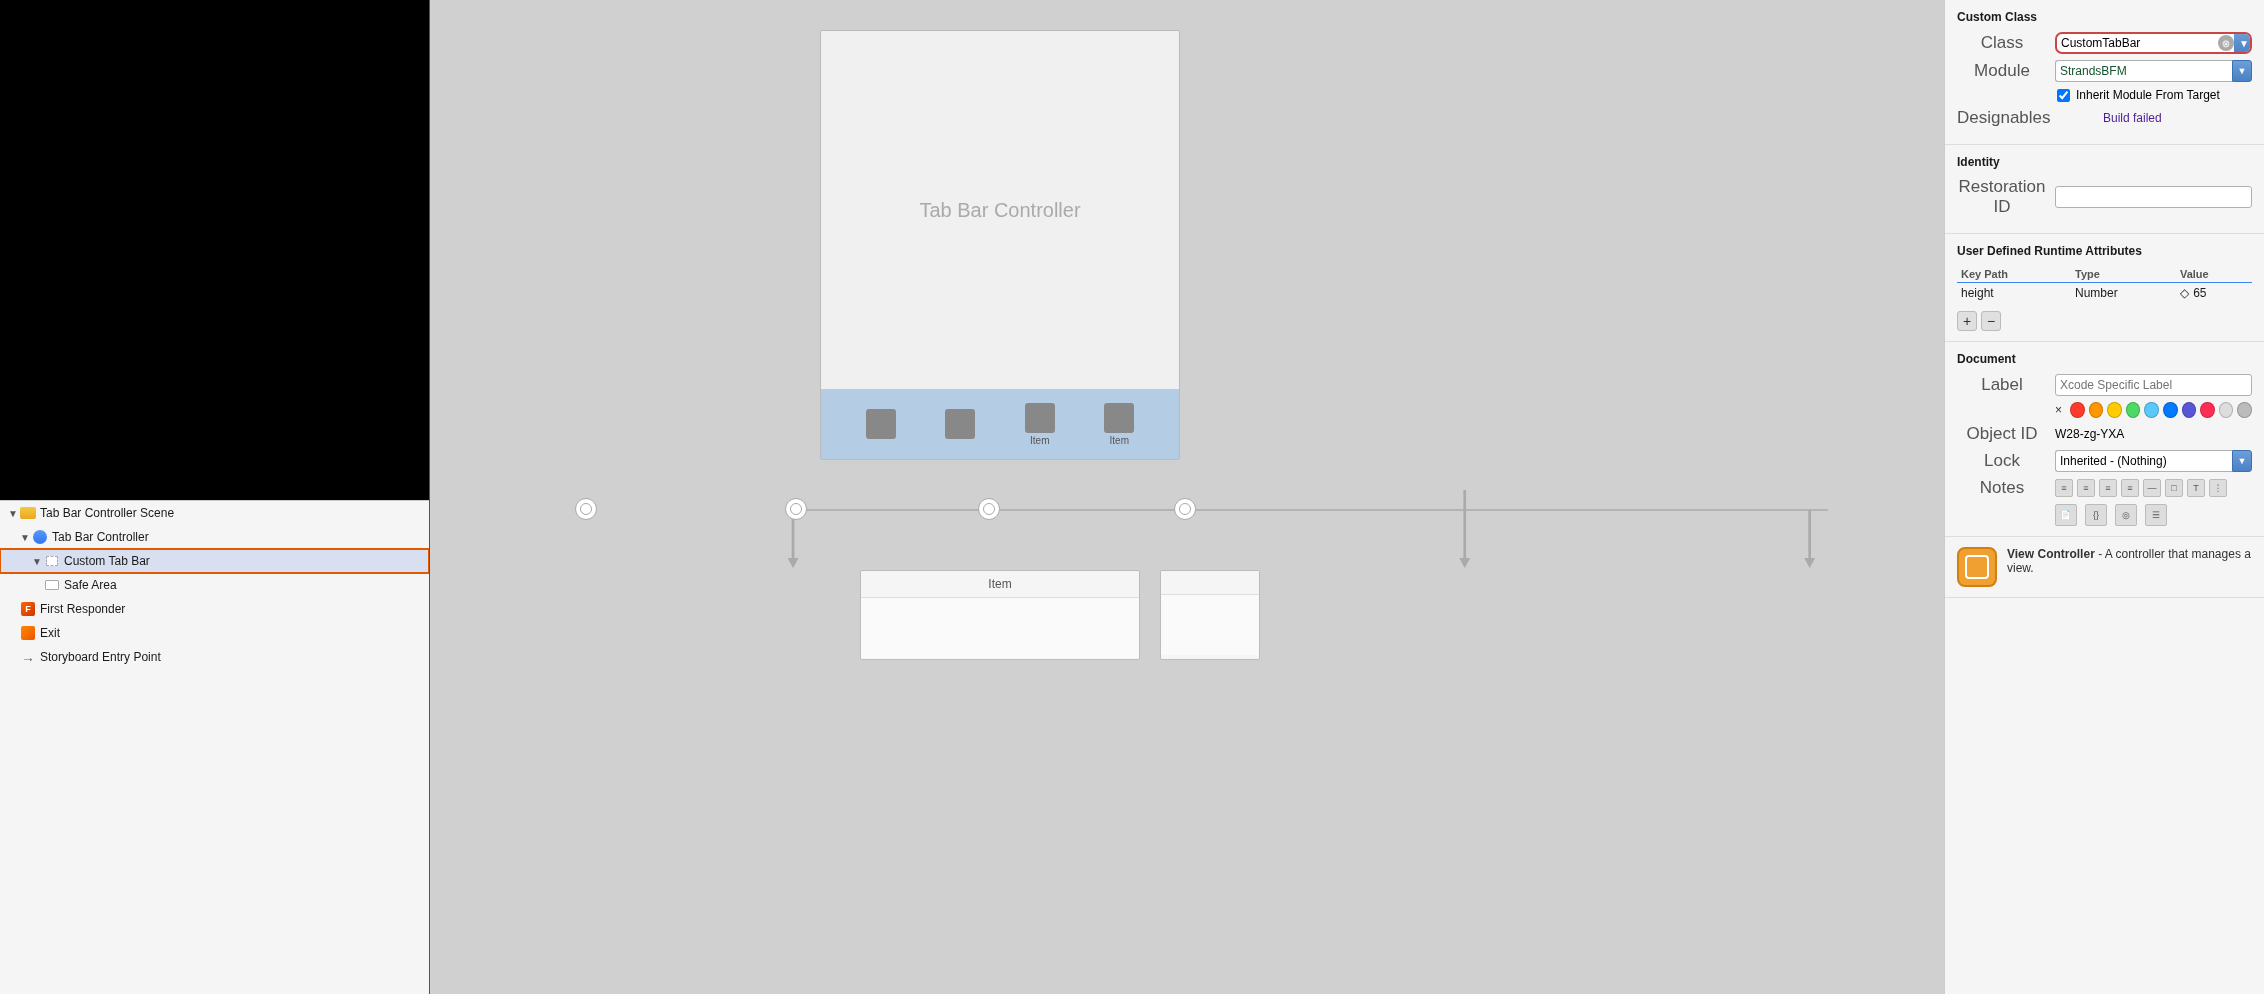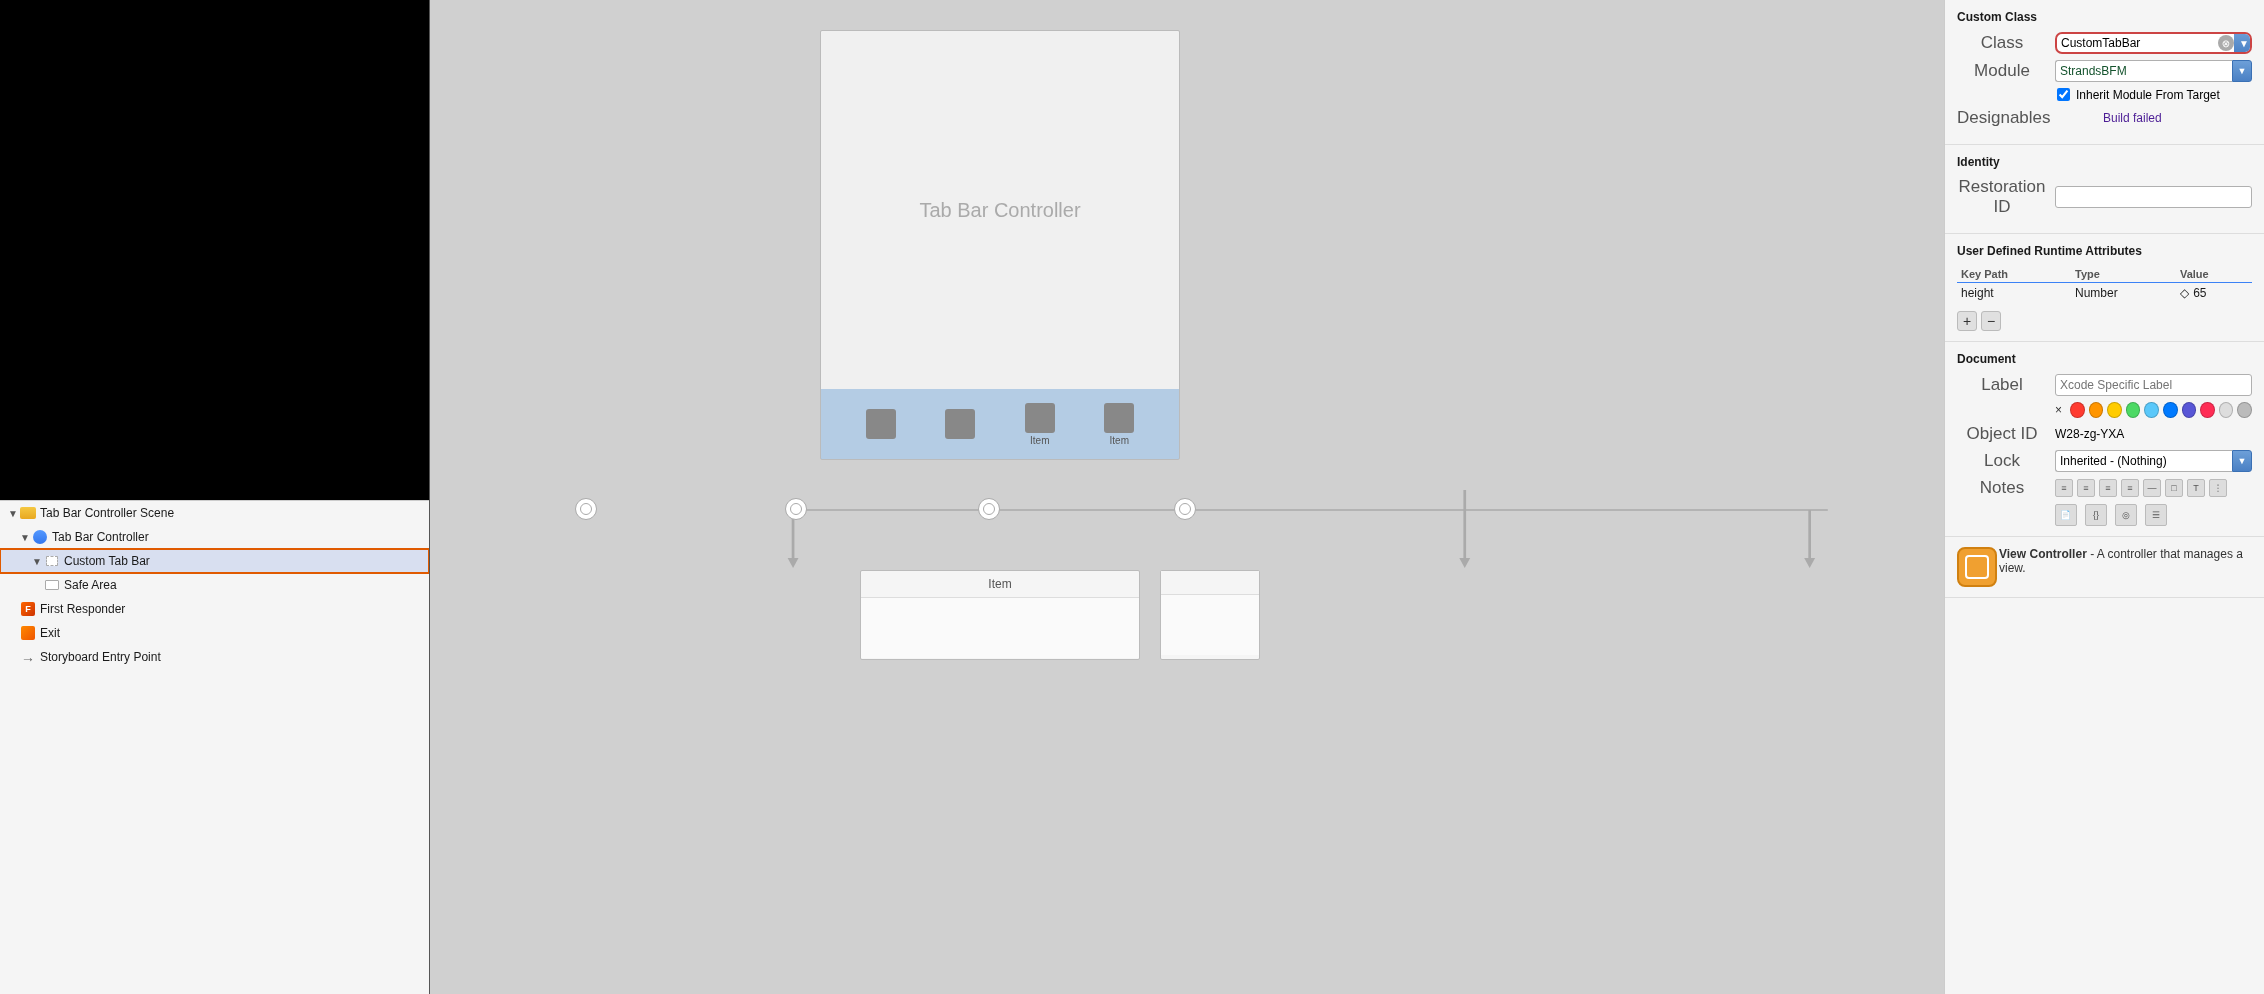--- a/index.html
+++ b/index.html
@@ -271,21 +271,21 @@
       background: linear-gradient(to bottom, #6d9fd8, #4a80c4);
       display: flex; align-items: center; justify-content: center;
       color: white; font-size: 10px; cursor: pointer;
       flex-shrink: 0;
       border-radius: 0 2px 2px 0;
       margin-right: -4px;
     }
 
     .checkbox-row {
       display: flex;
-      align-items: flex-start;
+      align-items: flex-end;
       margin-bottom: 6px;
       padding-left: 100px;
     }
 
     .checkbox-row input[type="checkbox"] {
       margin-right: 6px;
     }
 
     .designables-row {
       display: flex;
@@ -367,21 +367,21 @@
       border: 1px solid #bbb;
       border-radius: 2px;
       display: flex; align-items: center; justify-content: center;
       font-size: 9px; color: #555;
     }
 
     .view-controller-info {
       display: flex;
       align-items: flex-start;
       padding: 10px 12px;
-      gap: 2px;
+      gap: 10px;
       border-bottom: 1px solid #ddd;
     }
 
     .vc-icon {
       width: 40px; height: 40px;
       background: #f0a030;
       border: 2px solid #d08010;
       border-radius: 8px;
       display: flex; align-items: center; justify-content: center;
       flex-shrink: 0;

